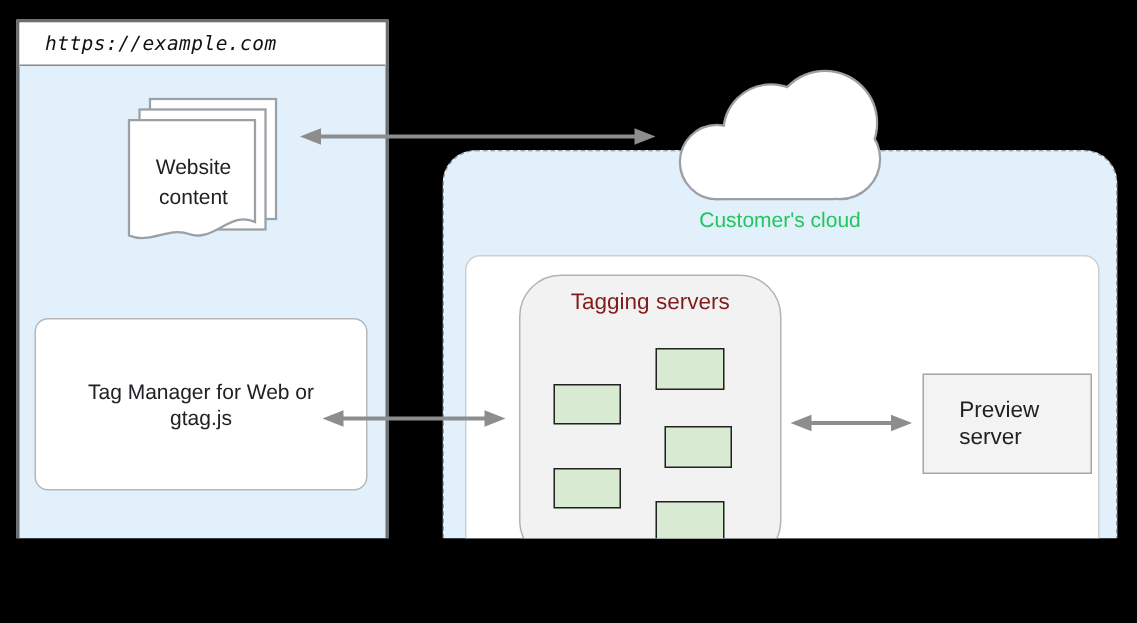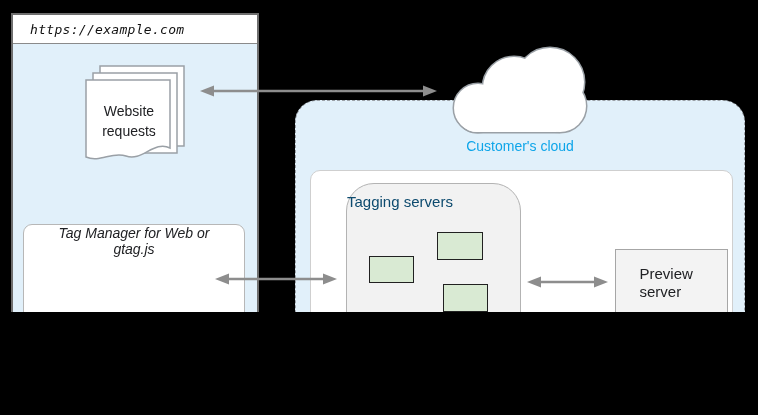--- a/index.html
+++ b/index.html
@@ -1,17 +1,17 @@
 <!DOCTYPE html>
 <html style="--background: #000000; --panel-blue: #e1f0fa; --server-green: #d9ead3; --tagging-gray: #f2f2f2; --preview-gray: #f3f3f3; --arrow-gray: #8d8d8d;"><head>
 <meta charset="utf-8">
 <style>
   html,body{margin:0;padding:0;background:#000;}
   .stage{
-    position:relative;width:758px;height:312px;
+    position:relative;width:758px;height:359px;
     background:var(--background,#000);
     font-family:"Liberation Sans", sans-serif;
     color:#202124;overflow:hidden;
   }
   .stage *{box-sizing:border-box;}
 
   
   .browser{
     position:absolute;left:11px;top:13px;width:248px;height:388px;
     border:2px solid #6e6e6e;background:var(--panel-blue,#e1f0fa);
@@ -28,48 +28,48 @@
 
   
   .pages-svg{position:absolute;left:84px;top:64px;}
   .pages-label{
     position:absolute;left:88px;top:102px;width:82px;
     text-align:center;font-size:14px;line-height:1.4;color:#202124;
   }
 
   
   .tag-manager{
-    position:absolute;left:23px;top:224px;width:222px;height:115px;
+    position:absolute;left:23px;top:212px;width:222px;height:115px;
     background:#fff;border:1.5px solid #b7b7b7;border-radius:9px;
-    display:flex;align-items:flex-start;justify-content:center;font-style:italic;
+    display:flex;align-items:center;justify-content:center;
   }
   .tm-label{width:160px;text-align:center;font-size:14px;line-height:1.15;}
 
   
   .customer-cloud{
     position:absolute;left:295px;top:100px;width:450px;height:298px;
     background:var(--panel-blue,#e1f0fa);
     border:1.5px dashed #9aa0a6;border-radius:22px;
   }
   .cc-label{
     position:absolute;left:295px;top:138px;width:450px;
-    text-align:center;font-size:14px;color:#0ea5e9;
+    text-align:center;font-size:14px;color:#22c55e;
   }
   .inner-box{
     position:absolute;left:310px;top:170px;width:423px;height:215px;
     background:#fff;border:1.5px solid #cfcfcf;border-radius:10px;
   }
   .tagging-box{
     position:absolute;left:346px;top:183px;width:175px;height:192px;
     background:var(--tagging-gray,#f2f2f2);
     border:1.5px solid #b3b3b3;border-radius:28px;
   }
   .tagging-label{
     position:absolute;left:0;right:0;top:9px;
-    text-align:left;font-size:15px;color:#0c4a6e;
+    text-align:center;font-size:15px;color:#7f1d1d;
   }
   .srv{
     position:absolute;background:var(--server-green,#d9ead3);
     border:1.5px solid #212121;
   }
   .srv1{left:437px;top:232px;width:46px;height:28px;}
   .srv2{left:369px;top:256px;width:45px;height:27px;}
   .srv3{left:443px;top:284px;width:45px;height:28px;}
   .srv4{left:369px;top:312px;width:45px;height:27px;}
   .srv5{left:437px;top:334px;width:46px;height:28px;}
@@ -114,21 +114,21 @@
     <div class="browser-titlebar">
       <span class="url">https://example.com</span>
     </div>
   </div>
 
   <svg class="pages-svg" width="104" height="106" viewBox="0 0 104 106">
     <rect x="16" y="2" width="84" height="80"></rect>
     <rect x="9" y="9" width="84" height="80"></rect>
     <path d="M2 16 H86 V84 C70 76 58 98 42 92 C28 87 16 99 2 93 Z"></path>
   </svg>
-  <div class="pages-label">Website requests</div>
+  <div class="pages-label">Website content</div>
 
   <div class="tag-manager">
     <div class="tm-label">Tag Manager for Web or gtag.js</div>
   </div>
 
   <div class="customer-cloud"></div>
   <div class="cc-label">Customer's cloud</div>
 
   <div class="inner-box"></div>
 

